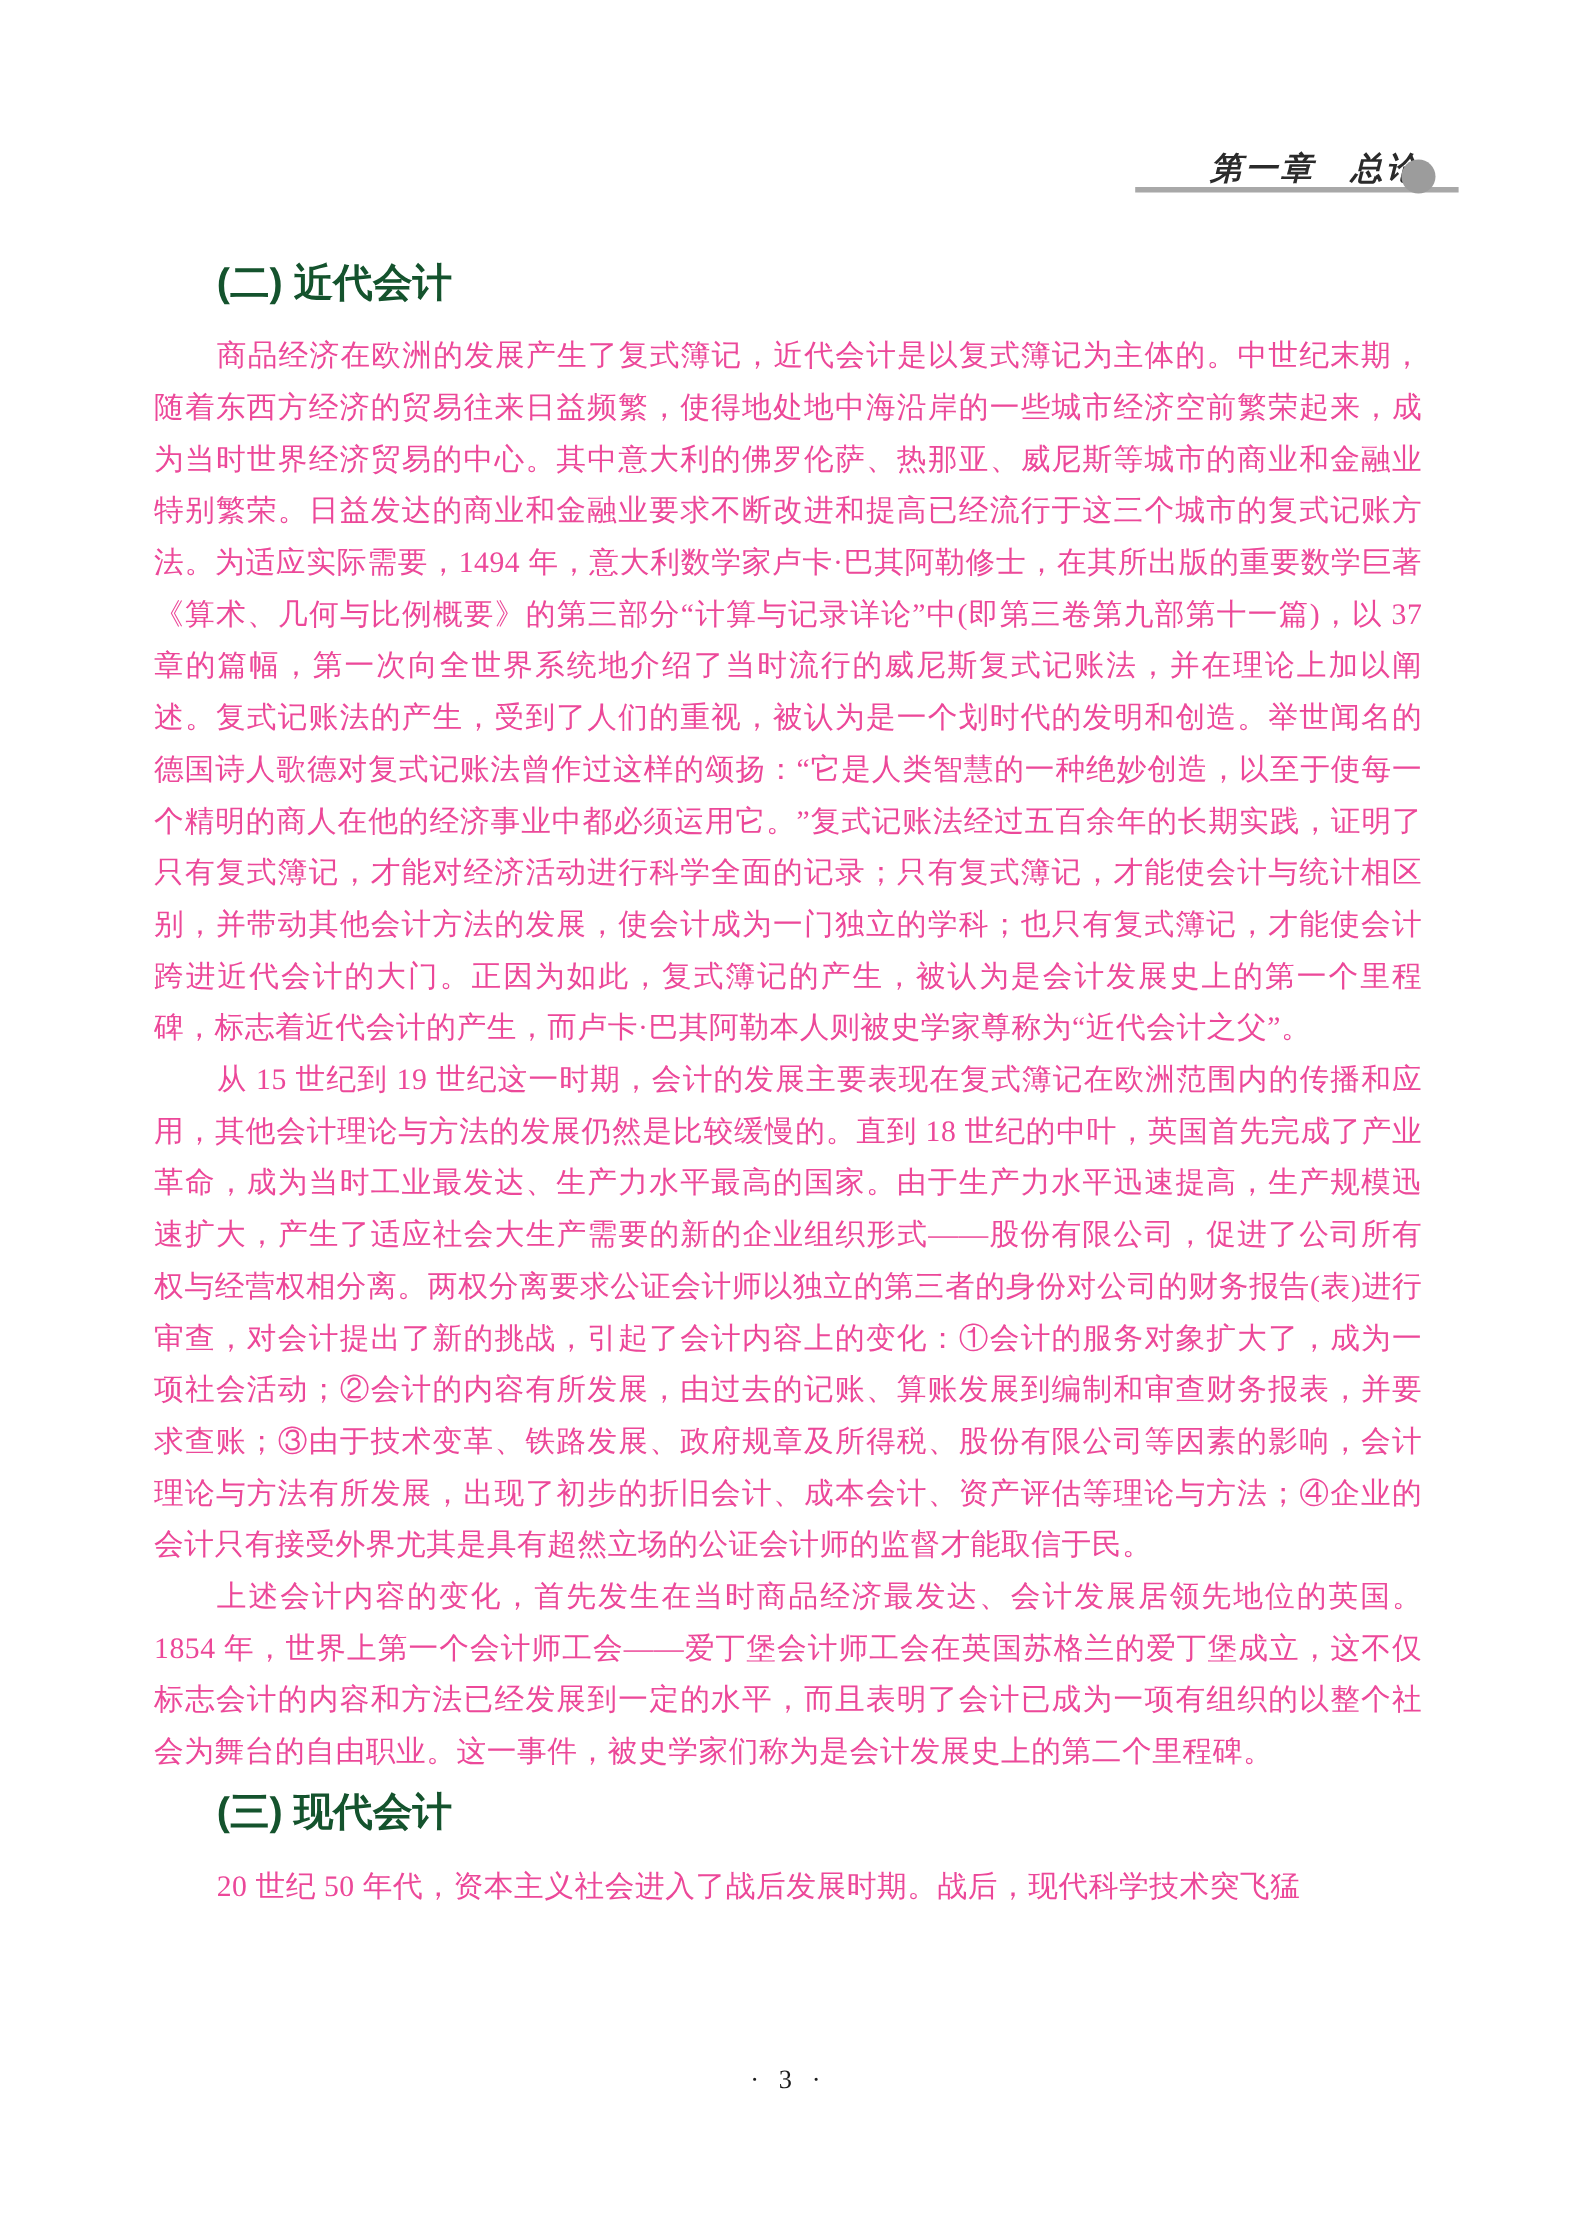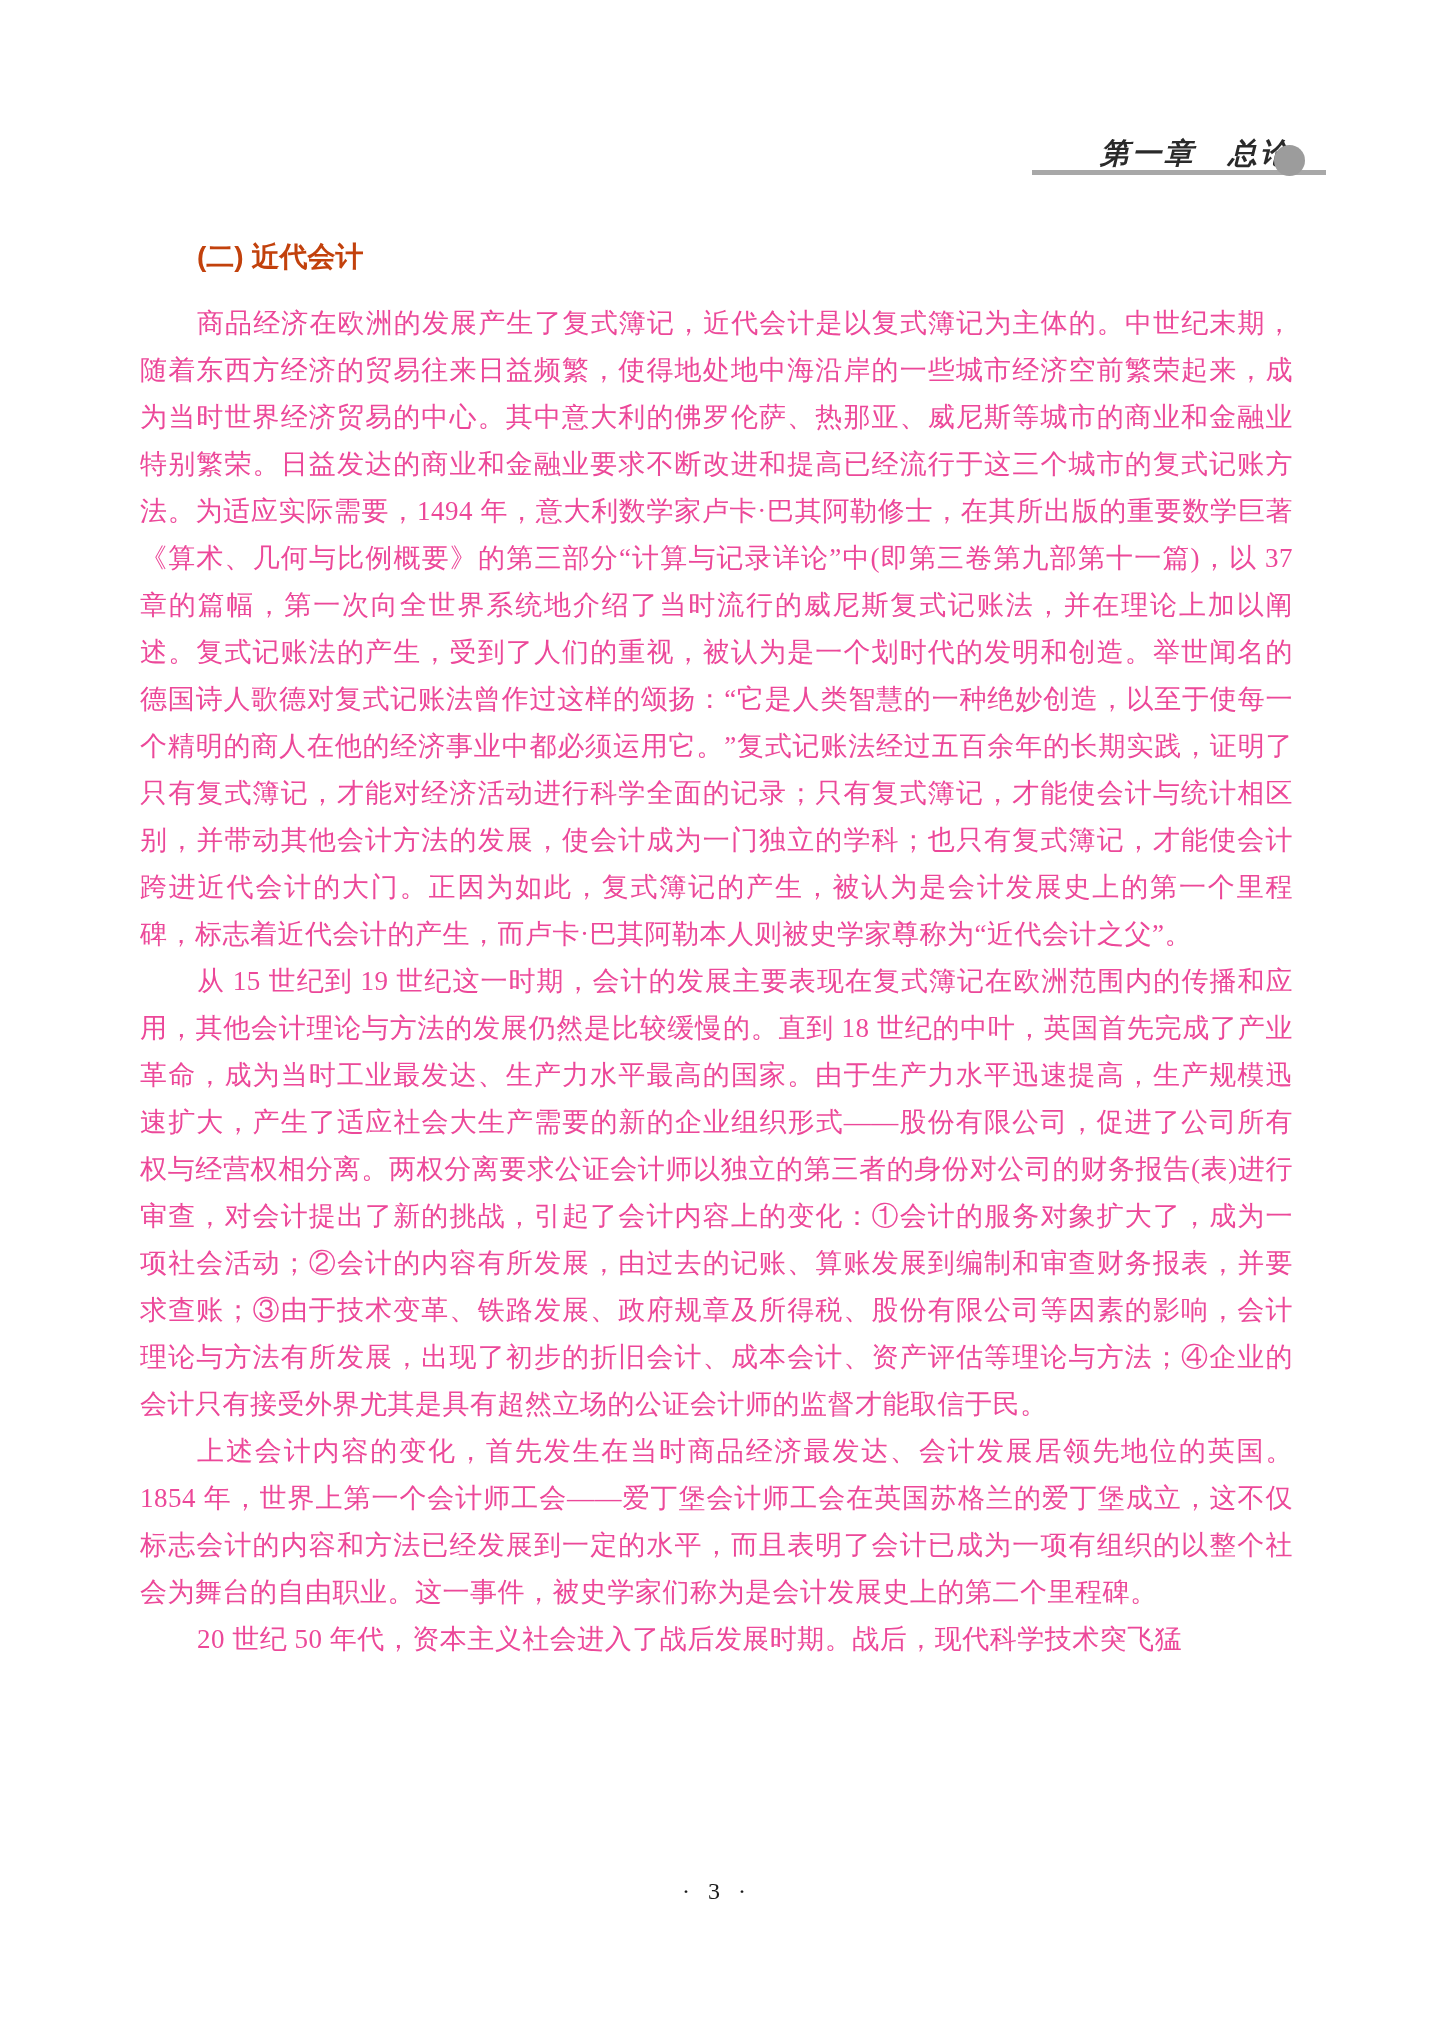--- a/index.html
+++ b/index.html
@@ -53,23 +53,23 @@
     position: absolute;
     top: 240px;
     left: 140px;
     width: 1153px;
   }
   .section-heading {
     margin: 0 0 26px 0;
     padding-left: 57px;
     font-family: "Liberation Sans", "DejaVu Sans", sans-serif;
     font-weight: 700;
-    font-size: 28px;
+    font-size: 36px;
     line-height: 34px;
-    color: #c2410c;
+    color: #14532d;
   }
   .section-heading.second {
     margin-top: 14px;
     margin-bottom: 28px;
   }
   .body-para {
     margin: 0;
     text-indent: 57px;
     text-align: justify;
     font-size: 27px;
@@ -101,20 +101,21 @@
   <div class="content">
 
     <h2 class="section-heading">(二) 近代会计</h2>
 
     <p class="body-para">商品经济在欧洲的发展产生了复式簿记，近代会计是以复式簿记为主体的。中世纪末期，随着东西方经济的贸易往来日益频繁，使得地处地中海沿岸的一些城市经济空前繁荣起来，成为当时世界经济贸易的中心。其中意大利的佛罗伦萨、热那亚、威尼斯等城市的商业和金融业特别繁荣。日益发达的商业和金融业要求不断改进和提高已经流行于这三个城市的复式记账方法。为适应实际需要，1494 年，意大利数学家卢卡·巴其阿勒修士，在其所出版的重要数学巨著《算术、几何与比例概要》的第三部分“计算与记录详论”中(即第三卷第九部第十一篇)，以 37 章的篇幅，第一次向全世界系统地介绍了当时流行的威尼斯复式记账法，并在理论上加以阐述。复式记账法的产生，受到了人们的重视，被认为是一个划时代的发明和创造。举世闻名的德国诗人歌德对复式记账法曾作过这样的颂扬：“它是人类智慧的一种绝妙创造，以至于使每一个精明的商人在他的经济事业中都必须运用它。”复式记账法经过五百余年的长期实践，证明了只有复式簿记，才能对经济活动进行科学全面的记录；只有复式簿记，才能使会计与统计相区别，并带动其他会计方法的发展，使会计成为一门独立的学科；也只有复式簿记，才能使会计跨进近代会计的大门。正因为如此，复式簿记的产生，被认为是会计发展史上的第一个里程碑，标志着近代会计的产生，而卢卡·巴其阿勒本人则被史学家尊称为“近代会计之父”。</p>
 
     <p class="body-para">从 15 世纪到 19 世纪这一时期，会计的发展主要表现在复式簿记在欧洲范围内的传播和应用，其他会计理论与方法的发展仍然是比较缓慢的。直到 18 世纪的中叶，英国首先完成了产业革命，成为当时工业最发达、生产力水平最高的国家。由于生产力水平迅速提高，生产规模迅速扩大，产生了适应社会大生产需要的新的企业组织形式——股份有限公司，促进了公司所有权与经营权相分离。两权分离要求公证会计师以独立的第三者的身份对公司的财务报告(表)进行审查，对会计提出了新的挑战，引起了会计内容上的变化：①会计的服务对象扩大了，成为一项社会活动；②会计的内容有所发展，由过去的记账、算账发展到编制和审查财务报表，并要求查账；③由于技术变革、铁路发展、政府规章及所得税、股份有限公司等因素的影响，会计理论与方法有所发展，出现了初步的折旧会计、成本会计、资产评估等理论与方法；④企业的会计只有接受外界尤其是具有超然立场的公证会计师的监督才能取信于民。</p>
 
     <p class="body-para">上述会计内容的变化，首先发生在当时商品经济最发达、会计发展居领先地位的英国。1854 年，世界上第一个会计师工会——爱丁堡会计师工会在英国苏格兰的爱丁堡成立，这不仅标志会计的内容和方法已经发展到一定的水平，而且表明了会计已成为一项有组织的以整个社会为舞台的自由职业。这一事件，被史学家们称为是会计发展史上的第二个里程碑。</p>
 
+    <h2 class="section-heading second">(三) 现代会计</h2>
 
     <p class="body-para">20 世纪 50 年代，资本主义社会进入了战后发展时期。战后，现代科学技术突飞猛</p>
 
   </div>
 
   <div class="page-number">· 3 ·</div>
 
 </div>
 
 </body></html>

